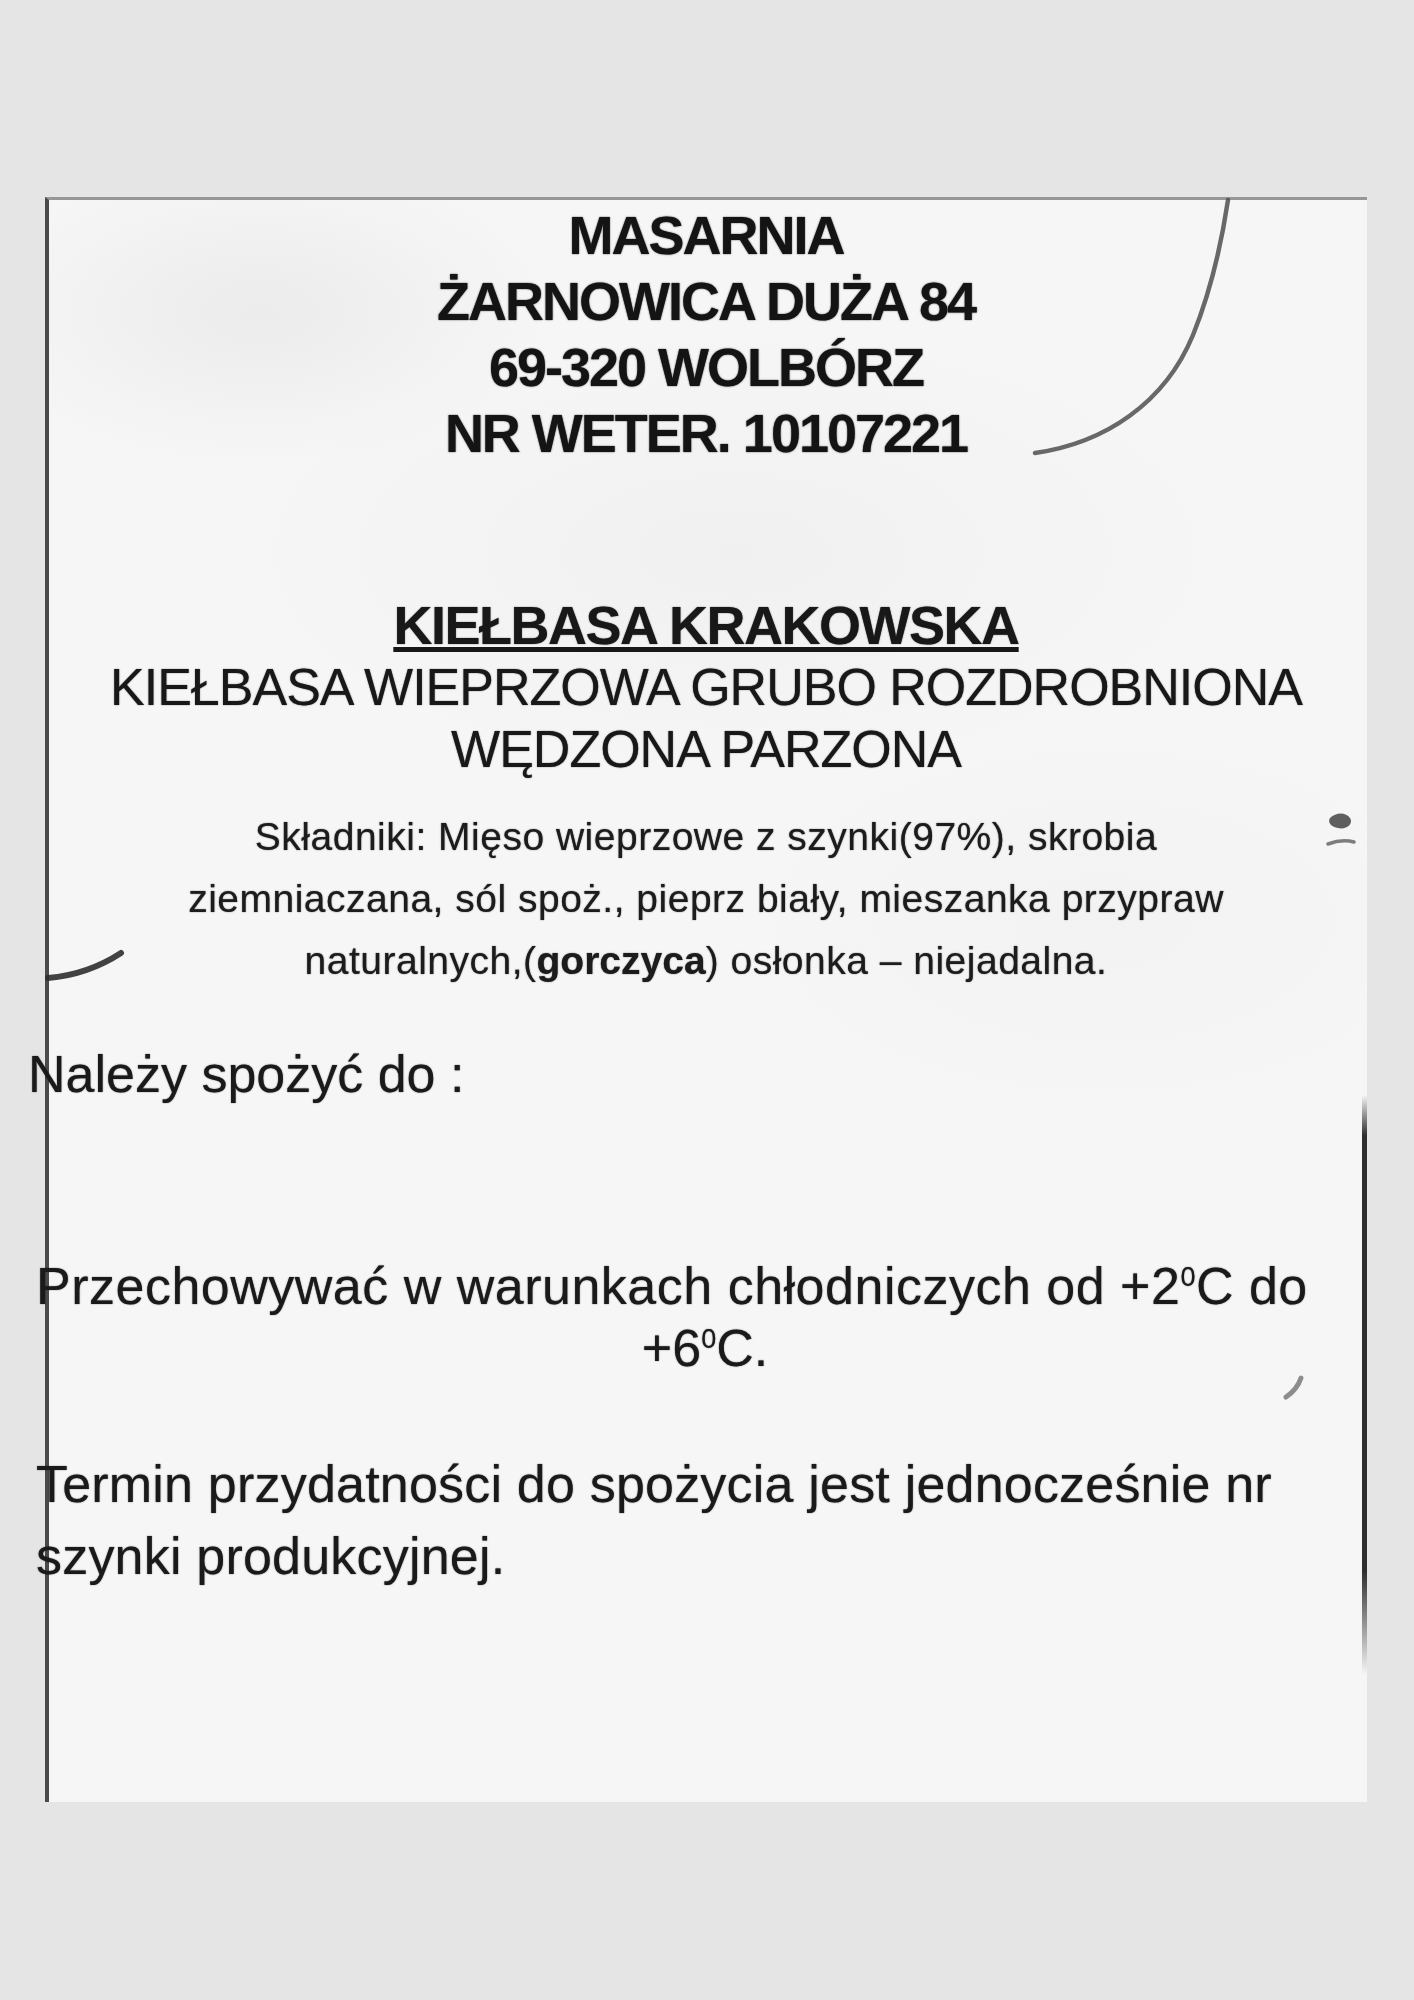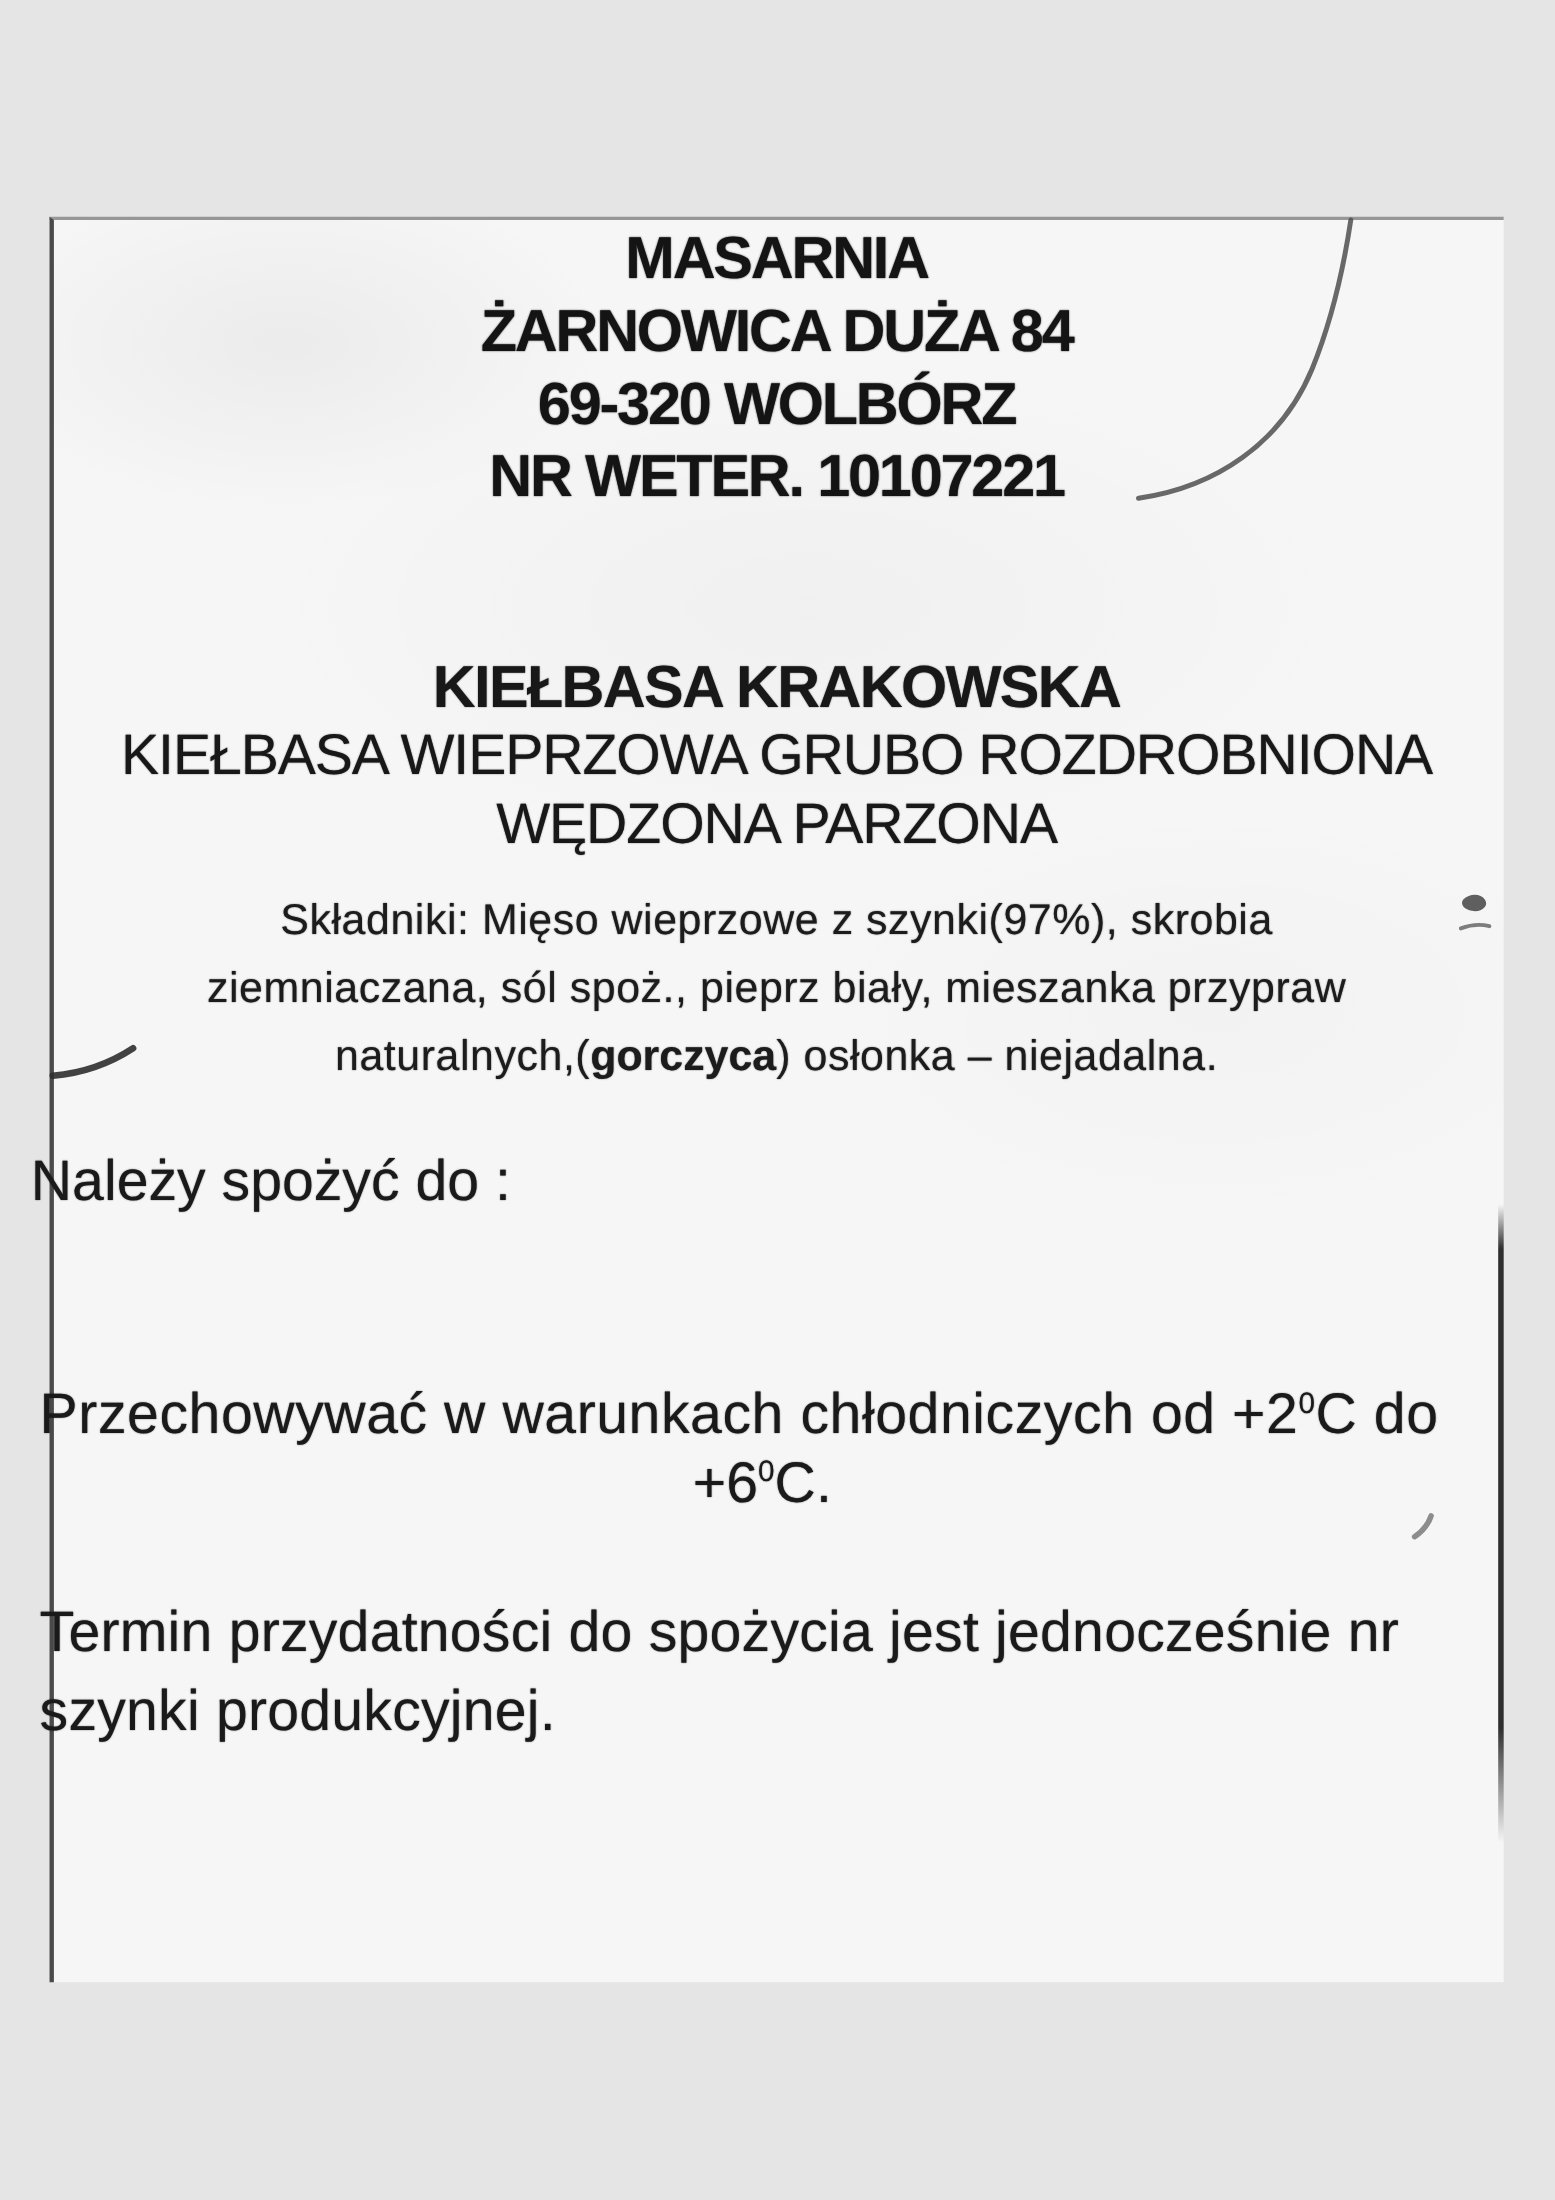--- a/index.html
+++ b/index.html
@@ -44,21 +44,21 @@
     text-shadow:0 0 1.6px rgba(15,15,15,0.85);
   }
   .product-block{
     position:absolute;
     left:45px;top:594px;width:1322px;
     text-align:center;
     font-size:52px;line-height:62px;
     letter-spacing:-1px;
     color:#181818;
   }
-  .product-name{ font-weight:bold; font-size:54px; letter-spacing:-1.5px;}
+  .product-name{ font-weight:bold; font-size:54px; letter-spacing:-1.5px;text-decoration:underline;}
   .ingredients-block{
     position:absolute;
     left:45px;top:806px;width:1322px;
     text-align:center;
     font-size:39px;line-height:62px;
     letter-spacing:0.5px;
     color:#1c1c1c;
   }
   .ingredients-block b{ letter-spacing:0; }
   .best-before{
@@ -71,21 +71,21 @@
   .storage-line1{
     position:absolute;
     left:36px;top:1256px;
     font-size:52px;
     letter-spacing:0.5px;
     white-space:nowrap;
     color:#1a1a1a;
   }
   .storage-line2{
     position:absolute;
-    left:32px;top:1318px;width:1322px;
+    left:44px;top:1318px;width:1322px;
     text-align:center;
     font-size:52px;
     color:#1a1a1a;
   }
   sup.deg{ font-size:0.52em; vertical-align:super; line-height:0; }
   .batch-block{
     position:absolute;
     left:36px;top:1448px;
     font-size:52px;line-height:72px;
     letter-spacing:0.2px;

